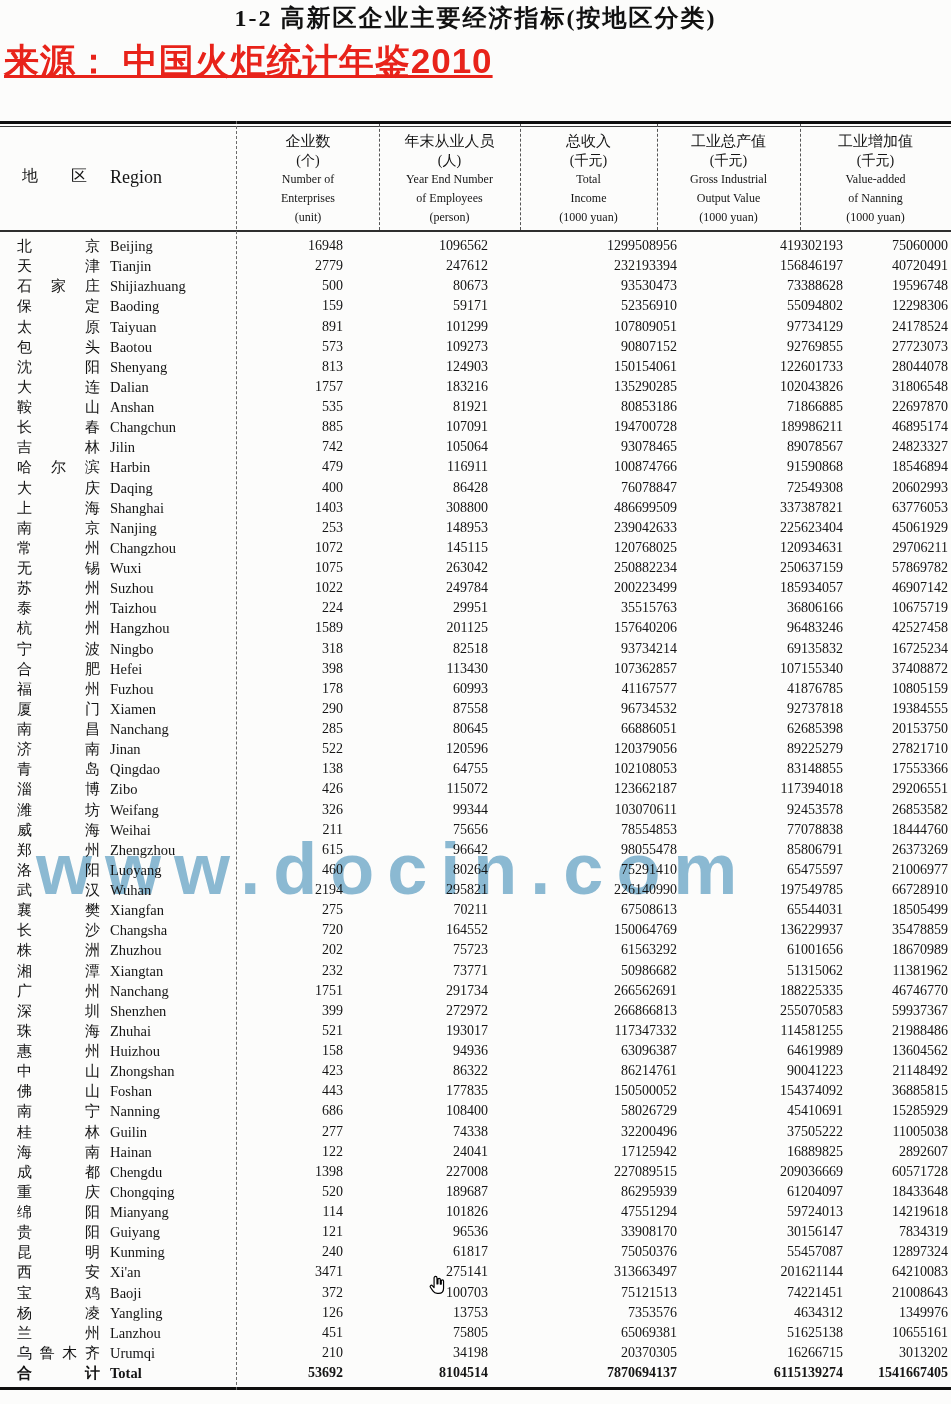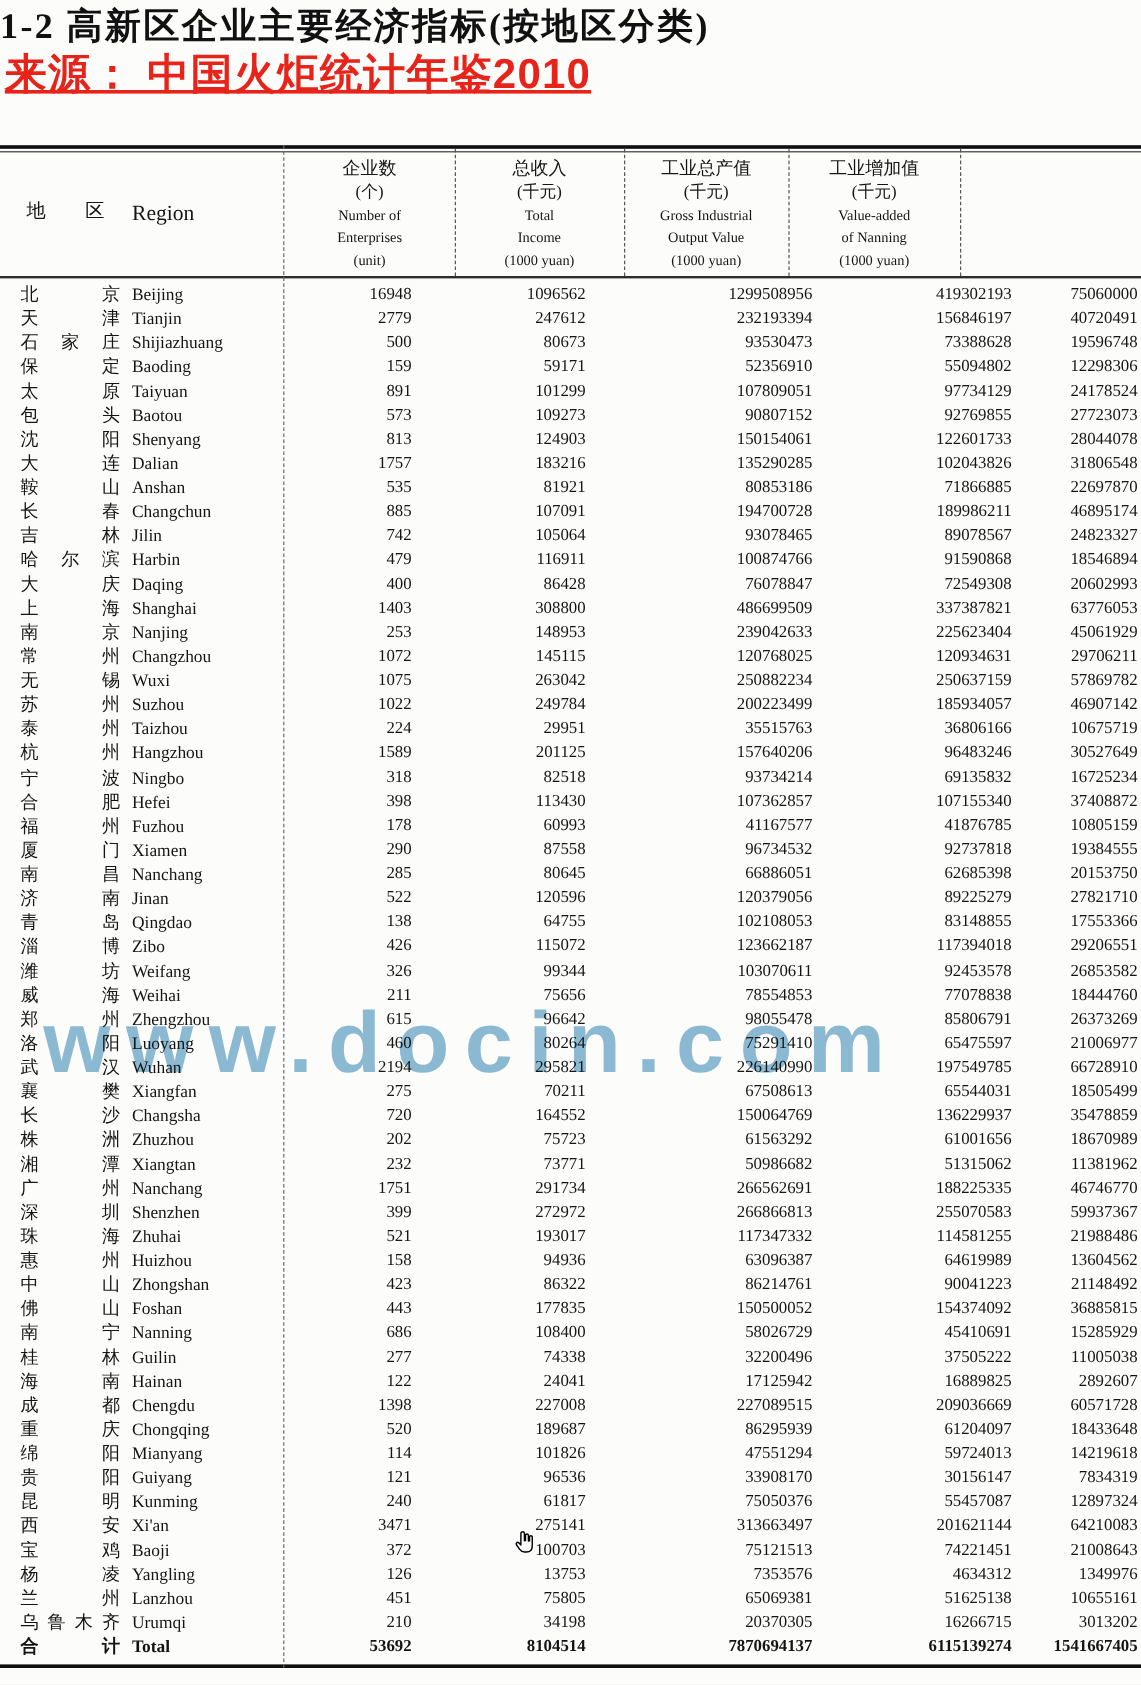--- a/index.html
+++ b/index.html
@@ -2,22 +2,22 @@
 <html><head>
 <meta charset="utf-8">
 <style>
   html,body{margin:0;padding:0;background:#e9e9e9;}
   .page{
     position:relative;width:951px;height:1404px;margin:0 auto;
     background:#fcfcfb;overflow:hidden;
     font-family:"Liberation Serif","DejaVu Serif",serif;color:#141414;
   }
   .title{
-    position:absolute;top:2px;left:0;width:100%;
-    font-size:30px;font-weight:700;letter-spacing:2px;color:#111;
+    position:absolute;top:2px;left:0;width:100%;text-align:center;
+    font-size:24px;font-weight:700;letter-spacing:2px;color:#111;
   }
   .source{
     position:absolute;top:38px;left:4px;
     font-family:"Liberation Sans","DejaVu Sans",sans-serif;
     font-size:35px;font-weight:700;color:#e8231a;letter-spacing:1px;
     white-space:nowrap;
     text-decoration:underline;
   }
   .watermark{
     position:absolute;top:828px;left:36px;z-index:0;
@@ -86,20 +86,27 @@
     </div>
     <div class="hcols" id="header-cols">
         <div class="hcell">
           <div class="zh">企业数</div>
           <div class="u">(个)</div>
           <div class="en">Number of</div>
           <div class="en">Enterprises</div>
           <div class="en">(unit)</div>
         </div>
         <div class="hcell">
+          <div class="zh">年末从业人员</div>
+          <div class="u">(人)</div>
+          <div class="en">Year End Number</div>
+          <div class="en">of Employees</div>
+          <div class="en">(person)</div>
+        </div>
+        <div class="hcell">
           <div class="zh">总收入</div>
           <div class="u">(千元)</div>
           <div class="en">Total</div>
           <div class="en">Income</div>
           <div class="en">(1000 yuan)</div>
         </div>
         <div class="hcell">
           <div class="zh">工业总产值</div>
           <div class="u">(千元)</div>
           <div class="en">Gross Industrial</div>
@@ -390,21 +397,21 @@
           <span class="zh">
             <span>杭</span>
             <span>州</span>
           </span>
           <span class="en">Hangzhou</span>
         </div>
         <div class="cell num">1589</div>
         <div class="cell num">201125</div>
         <div class="cell num">157640206</div>
         <div class="cell num">96483246</div>
-        <div class="cell num">30527649</div>
+        <div class="cell num">42527458</div>
       </div>
       <div class="row">
         <div class="cell region">
           <span class="zh">
             <span>宁</span>
             <span>波</span>
           </span>
           <span class="en">Ningbo</span>
         </div>
         <div class="cell num">318</div>

